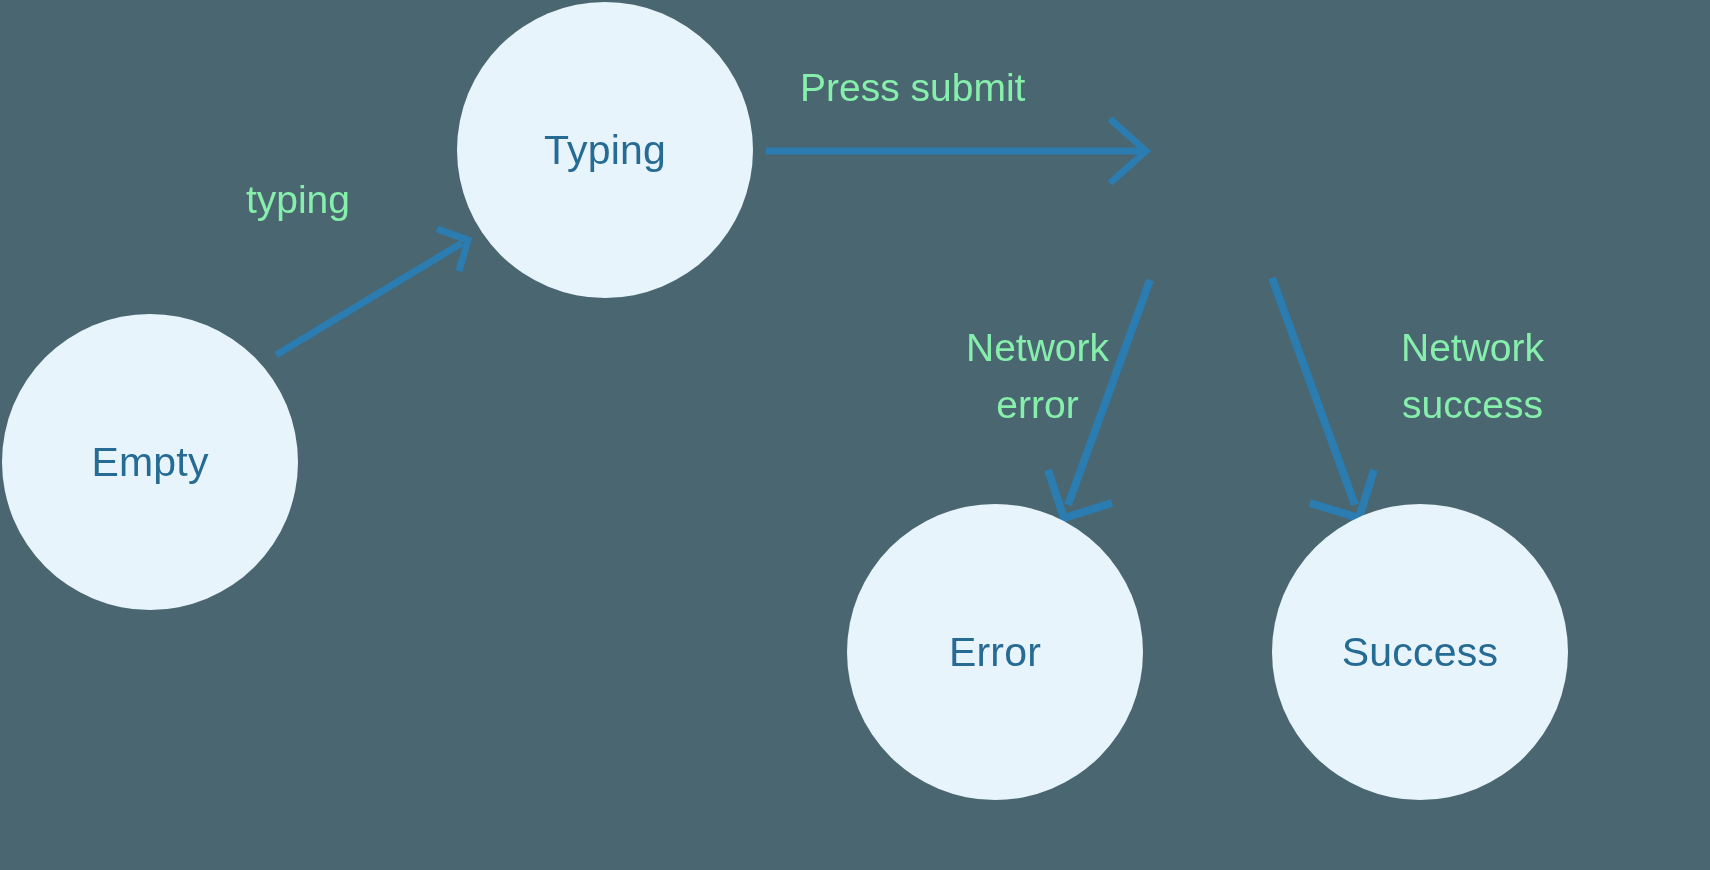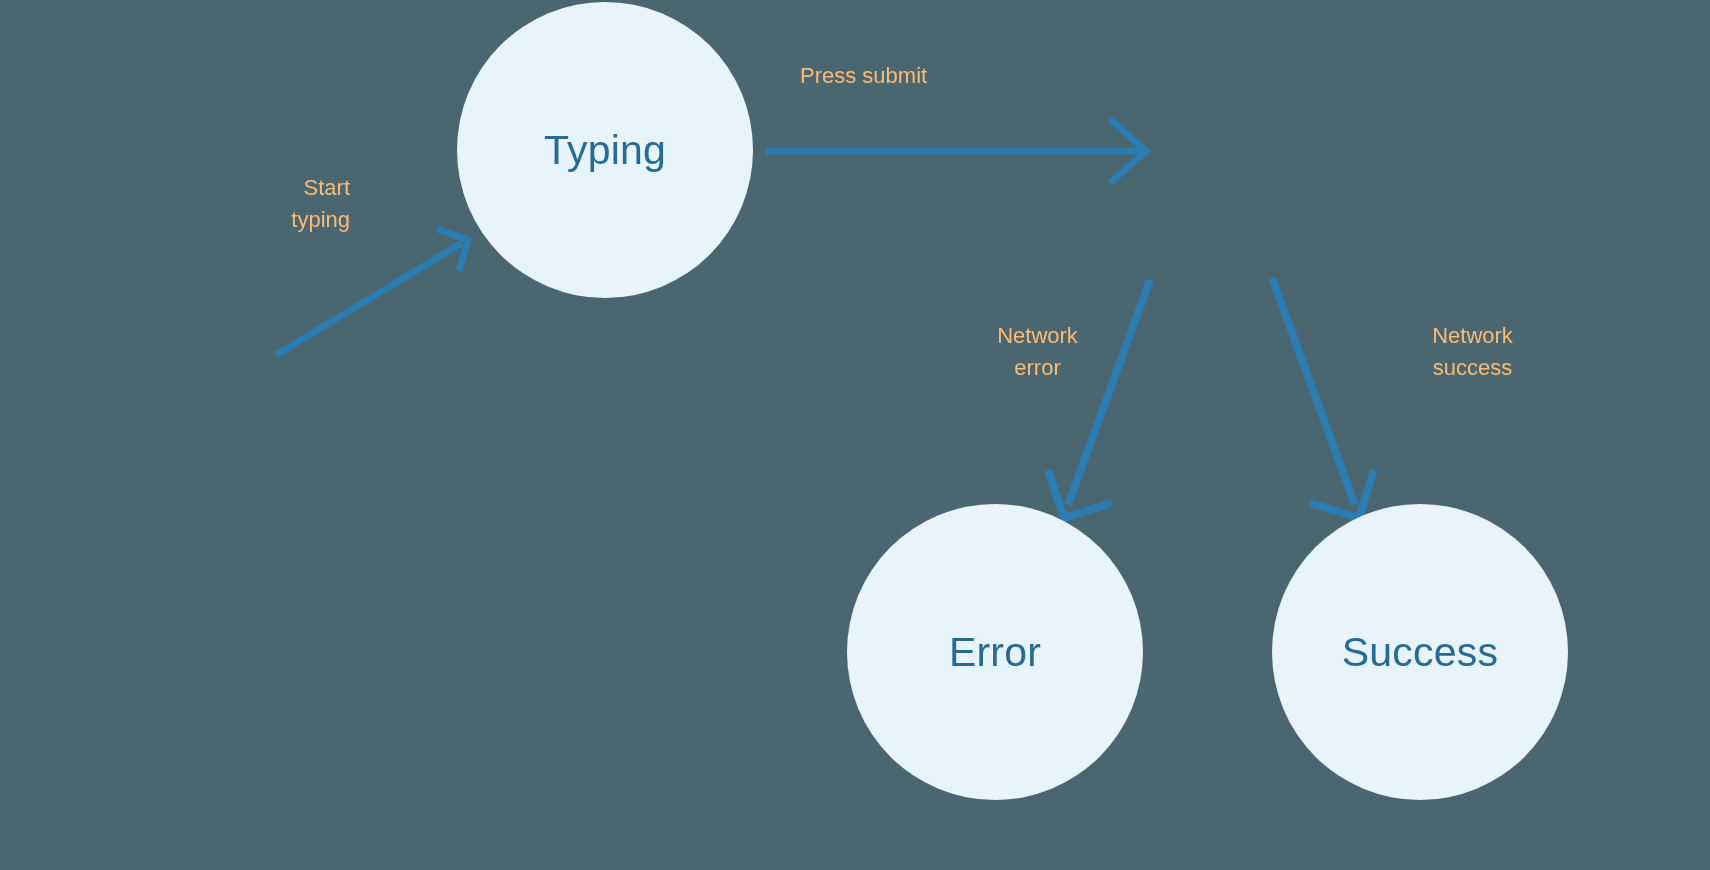--- a/index.html
+++ b/index.html
@@ -34,22 +34,22 @@
   .state-label {
     color: #266b93;
     font-size: 41px;
     font-weight: 400;
     letter-spacing: 0.2px;
     white-space: nowrap;
     line-height: 1;
   }
   .edge-label {
     position: absolute;
-    color: #fdba74;
-    font-size: 22px;
+    color: #86efac;
+    font-size: 39px;
     font-weight: 400;
     line-height: 1.45;
     white-space: nowrap;
     overflow: hidden;
     pointer-events: none;
   }
   .edge-label.two-line {
     white-space: normal;
     text-align: center;
   }
@@ -78,36 +78,38 @@
       <line x1="1150" y1="280" x2="1068" y2="505" stroke="#2b7cb0" stroke-width="8" stroke-linecap="butt"></line>
       <polyline points="1048,470 1064,518 1112,503" fill="none" stroke="#2b7cb0" stroke-width="8" stroke-linecap="butt" stroke-linejoin="miter"></polyline>
     </g>
 
     <g>
       <line x1="1272" y1="278" x2="1355" y2="505" stroke="#2b7cb0" stroke-width="8" stroke-linecap="butt"></line>
       <polyline points="1310,503 1359,518 1374,470" fill="none" stroke="#2b7cb0" stroke-width="8" stroke-linecap="butt" stroke-linejoin="miter"></polyline>
     </g>
   </svg>
 
+  <div class="state-node" style="left:2px; top:314px; width:296px; height:296px;">
+    <span class="state-label">Empty</span>
+  </div>
 
   <div class="state-node" style="left:457px; top:2px; width:296px; height:296px;">
     <span class="state-label">Typing</span>
   </div>
 
 
   <div class="state-node" style="left:847px; top:504px; width:296px; height:296px;">
     <span class="state-label">Error</span>
   </div>
 
   <div class="state-node" style="left:1272px; top:504px; width:296px; height:296px;">
     <span class="state-label">Success</span>
   </div>
 
   <div class="edge-label two-line right-align" style="left:180px; top:172px; width:170px; height:96px;">
-    <div>Start</div>
     <div>typing</div>
   </div>
 
   <div class="edge-label" style="left:800px; top:60px; width:250px; height:44px;">
     <div>Press submit</div>
   </div>
 
   <div class="edge-label two-line" style="left:900px; top:320px; width:275px; height:100px;">
     <div>Network</div>
     <div>error</div>

